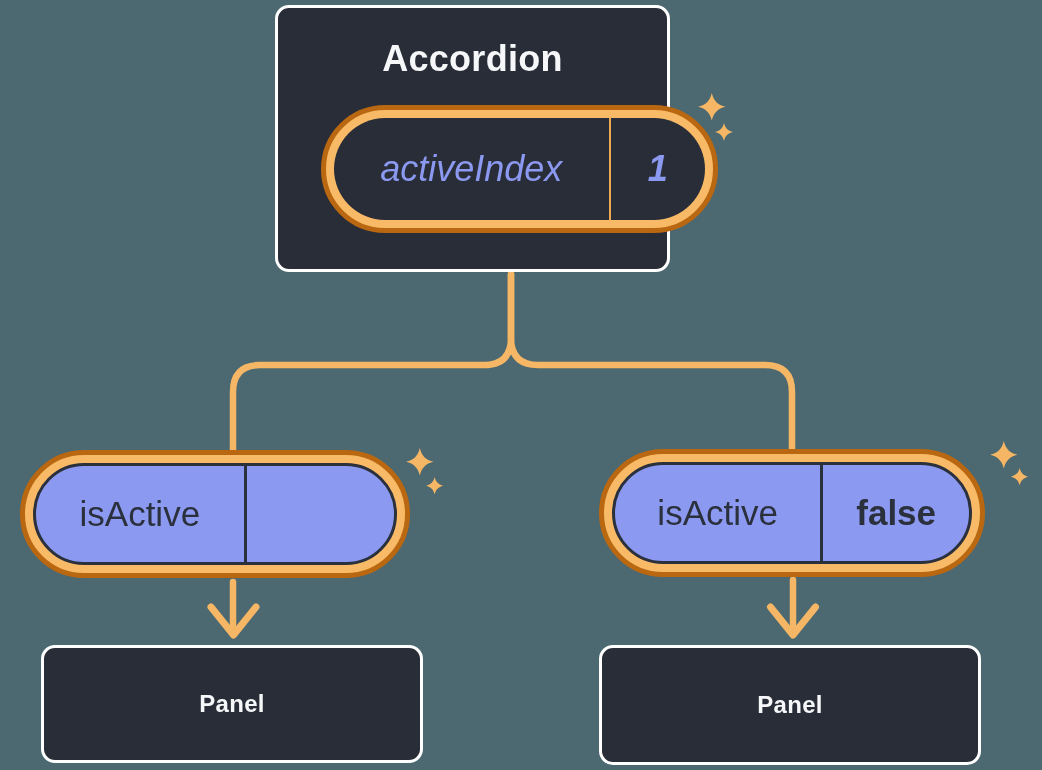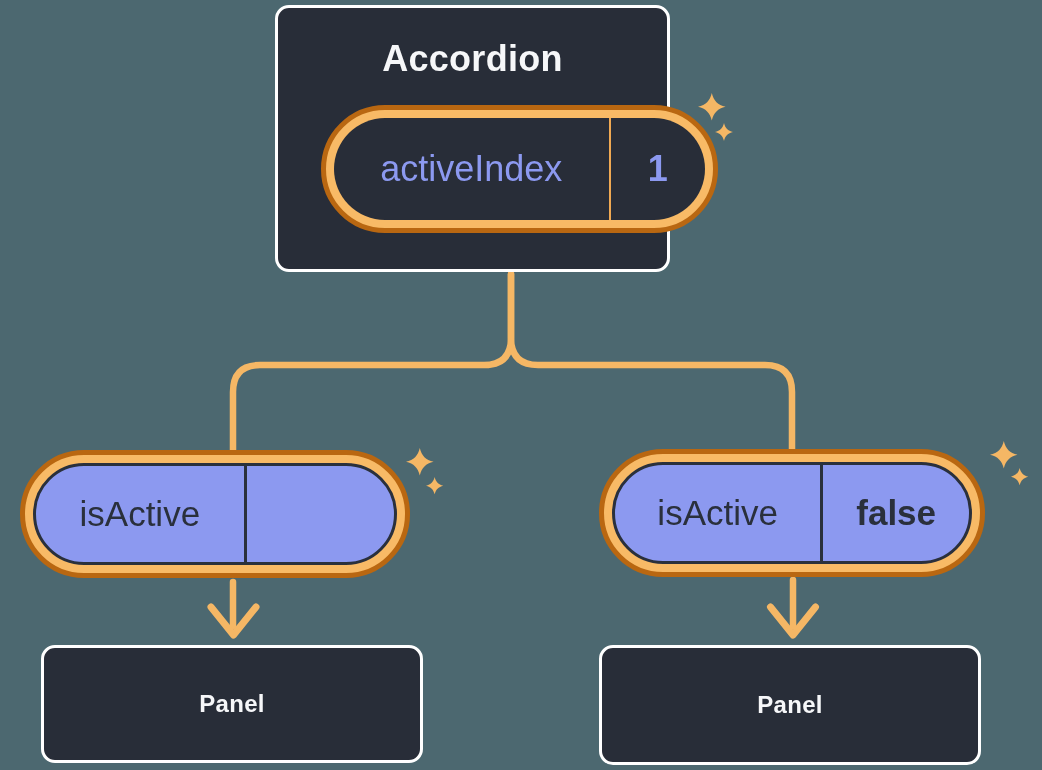--- a/index.html
+++ b/index.html
@@ -33,21 +33,21 @@
     position:absolute;box-sizing:border-box;z-index:3;
     border:5px solid var(--ring-outer,#B96711);
     background:var(--ring-inner,#F8BA66);
     border-radius:999px;padding:8px;
   }
   .pill-inner{
     height:100%;border-radius:999px;display:flex;align-items:stretch;
     overflow:hidden;box-sizing:border-box;
   }
   .state-pill{left:43px;top:97px;width:397px;height:128px;}
-  .state-pill .pill-inner{background:var(--node-fill,#282D38);}
+  .state-pill .pill-inner{background:var(--node-fill,#282D38);font-style:italic;}
   .prop-pill{width:390px;height:128px;}
   .prop-left{left:20px;top:450px;}
   .prop-right{left:599px;top:449px;width:386px;}
   .prop-pill .pill-inner{
     background:var(--purple,#8C99F0);
     border:3px solid var(--slate-text,#2A303C);
   }
   .cell{display:flex;align-items:center;justify-content:center;}
   .cell-name{width:58%;}
   .state-pill .cell-name{width:74%;}

